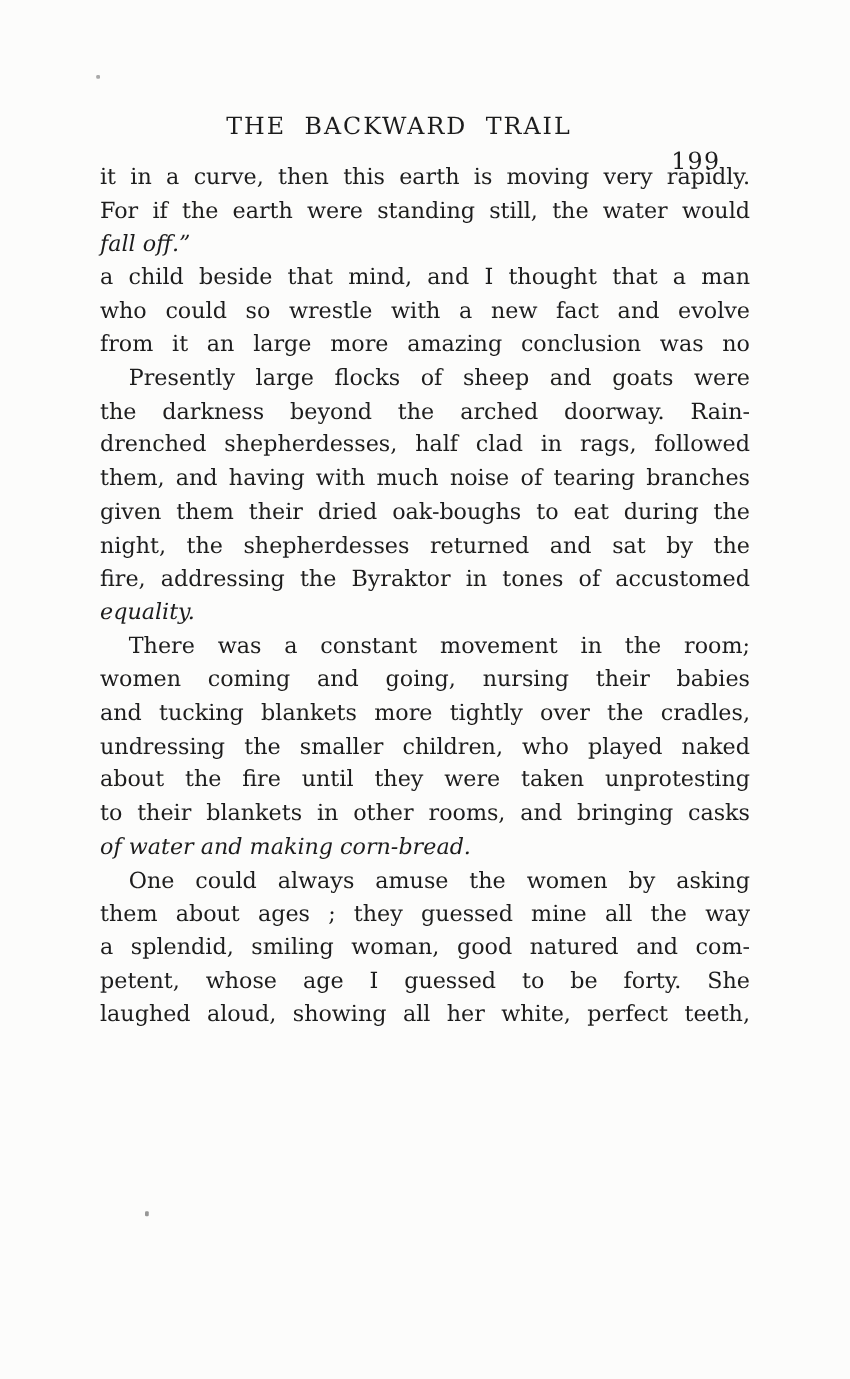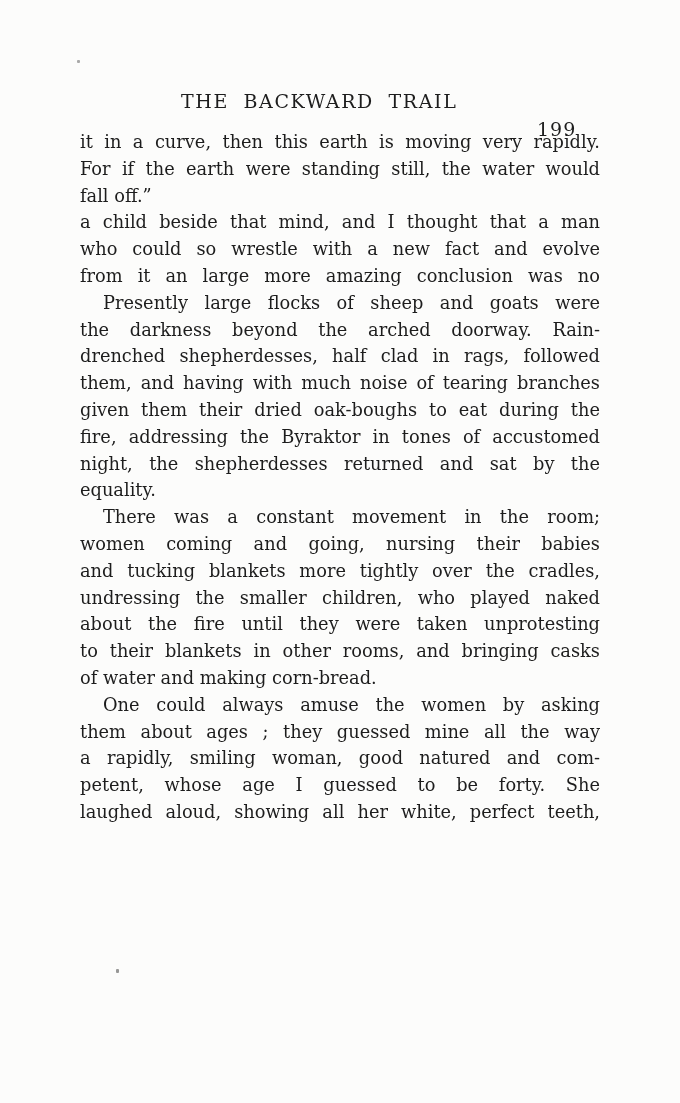--- a/index.html
+++ b/index.html
@@ -54,20 +54,21 @@
     text-align-last: justify;
     text-justify: inter-word;
     white-space: normal;
     overflow: visible;
   }
   .line.indent {
     padding-left: 23px;
   }
   .line.last {
     text-align-last: left;
+    font-style: italic;
   }
   .scan-speck {
     position: absolute;
     background: #7d7d7d;
     border-radius: 1px;
   }
   .speck-top {
     left: 77px;
     top: 60px;
     width: 3px;
@@ -97,33 +98,33 @@
       <div class="line">For if the earth were standing still, the water would</div>
       <div class="line last">fall off.”</div>
       <div class="line">a child beside that mind, and I thought that a man</div>
       <div class="line">who could so wrestle with a new fact and evolve</div>
       <div class="line">from it an large more amazing conclusion was no</div>
       <div class="line indent">Presently large flocks of sheep and goats were</div>
       <div class="line">the darkness beyond the arched doorway.  Rain-</div>
       <div class="line">drenched shepherdesses, half clad in rags, followed</div>
       <div class="line">them, and having with much noise of tearing branches</div>
       <div class="line">given them their dried oak-boughs to eat during the</div>
+      <div class="line">night, the shepherdesses returned and sat by the</div>
       <div class="line">fire, addressing the Byraktor in tones of accustomed</div>
-      <div class="line">night, the shepherdesses returned and sat by the</div>
       <div class="line last">equality.</div>
       <div class="line indent">There was a constant movement in the room;</div>
       <div class="line">women coming and going, nursing their babies</div>
       <div class="line">and tucking blankets more tightly over the cradles,</div>
       <div class="line">undressing the smaller children, who played naked</div>
       <div class="line">about the fire until they were taken unprotesting</div>
       <div class="line">to their blankets in other rooms, and bringing casks</div>
       <div class="line last">of water and making corn-bread.</div>
       <div class="line indent">One could always amuse the women by asking</div>
       <div class="line">them about ages ; they guessed mine all the way</div>
-      <div class="line">a rapidly, smiling woman, good natured and com-</div>
+      <div class="line">a splendid, smiling woman, good natured and com-</div>
       <div class="line">petent, whose age I guessed to be forty.  She</div>
       <div class="line">laughed aloud, showing all her white, perfect teeth,</div>
     </div>
 
   <div class="scan-speck speck-top"></div>
   <div class="scan-speck speck-bottom"></div>
 
 </div>
 
 </body></html>

